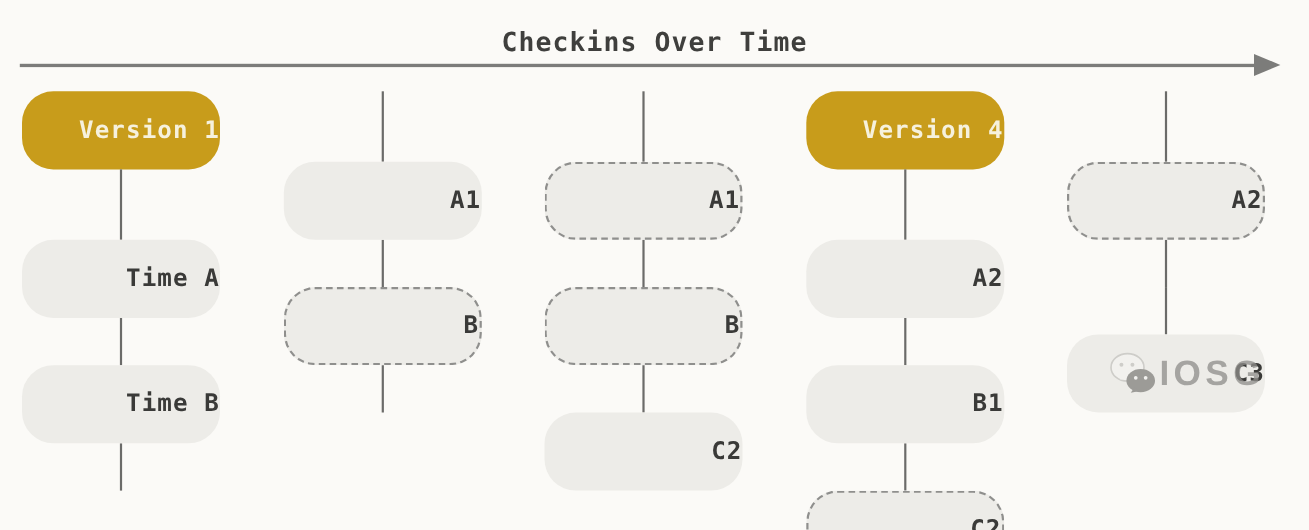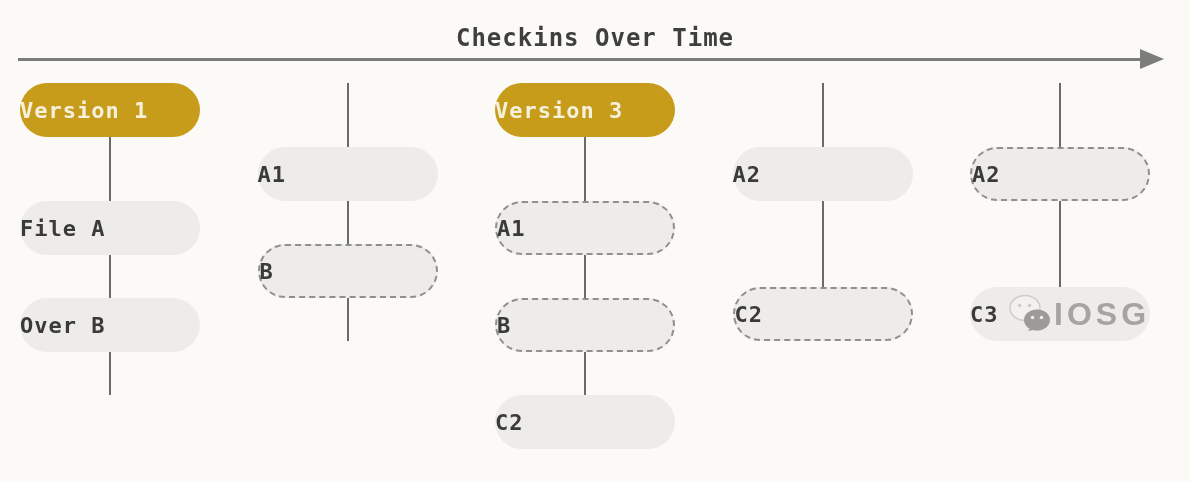--- a/index.html
+++ b/index.html
@@ -55,25 +55,25 @@
 
   .version-column {
     width: 180px;
     display: flex;
     flex-direction: column;
     align-items: center;
   }
 
   .pill {
     width: 180px;
-    height: 54px;
+    height: 71px;
     border-radius: 28.5px;
     display: flex;
     align-items: center;
-    justify-content: flex-start;
+    justify-content: flex-end;
     box-sizing: border-box;
     font-size: 22px;
     font-weight: bold;
     letter-spacing: 1px;
     flex: none;
   }
 
   .pill.version {
     background: #c89c1b;
     color: #f6f1dd;
@@ -129,27 +129,27 @@
   </div>
 
   <div class="columns" id="columns">
     <div class="version-column">
       <div class="pill version">
         <span>Version 1</span>
       </div>
 
     <div class="connector long"></div>
     <div class="pill file">
-      <span>File A</span>
-
-    </div>
-
-    <div class="connector"></div>
-    <div class="pill file">
-      <span>Over B</span>
+      <span>Time A</span>
+
+    </div>
+
+    <div class="connector"></div>
+    <div class="pill file">
+      <span>Time B</span>
 
     </div>
 
     <div class="connector"></div>
   </div>
 
     <div class="version-column">
 
     <div class="connector long"></div>
     <div class="pill file">
@@ -160,52 +160,56 @@
     <div class="connector"></div>
     <div class="pill file dashed">
       <span>B</span>
 
     </div>
 
     <div class="connector"></div>
   </div>
 
     <div class="version-column">
+
+    <div class="connector long"></div>
+    <div class="pill file dashed">
+      <span>A1</span>
+
+    </div>
+
+    <div class="connector"></div>
+    <div class="pill file dashed">
+      <span>B</span>
+
+    </div>
+
+    <div class="connector"></div>
+    <div class="pill file">
+      <span>C2</span>
+
+    </div>
+  </div>
+
+    <div class="version-column">
       <div class="pill version">
-        <span>Version 3</span>
+        <span>Version 4</span>
       </div>
 
     <div class="connector long"></div>
-    <div class="pill file dashed">
-      <span>A1</span>
-
-    </div>
-
-    <div class="connector"></div>
-    <div class="pill file dashed">
-      <span>B</span>
-
-    </div>
-
-    <div class="connector"></div>
-    <div class="pill file">
-      <span>C2</span>
-
-    </div>
-  </div>
-
-    <div class="version-column">
-
-    <div class="connector long"></div>
     <div class="pill file">
       <span>A2</span>
 
     </div>
 
     <div class="connector"></div>
+    <div class="pill file">
+      <span>B1</span>
+
+    </div>
 
     <div class="connector"></div>
     <div class="pill file dashed">
       <span>C2</span>
 
     </div>
   </div>
 
     <div class="version-column">
 

